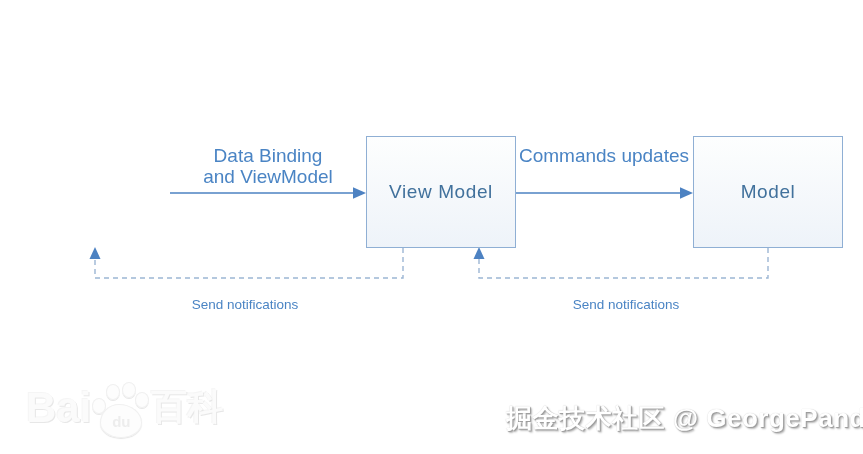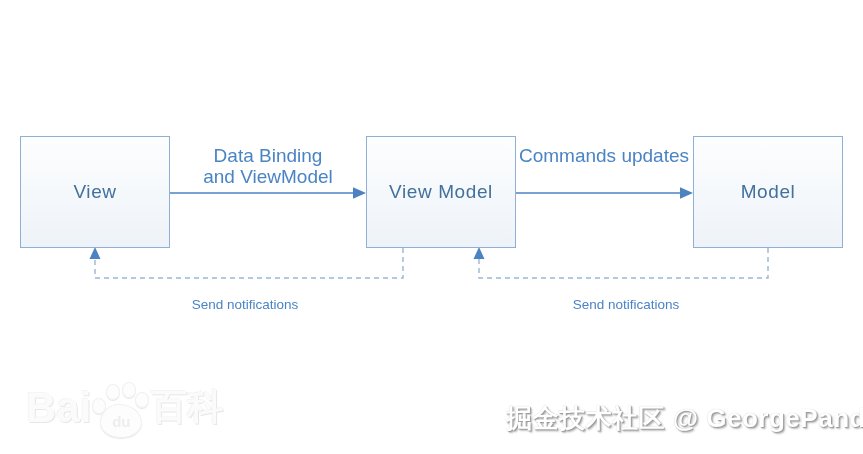--- a/index.html
+++ b/index.html
@@ -154,23 +154,20 @@
     <path class="flow-line" d="M516,193 H680"></path>
     <polygon class="arrow-head" points="693,193 680,187.2 680,198.8"></polygon>
 
     <path class="dash-line" d="M403,248 V278 H95 V259"></path>
     <polygon class="arrow-head" points="95,247 89.5,259 100.5,259"></polygon>
 
     <path class="dash-line" d="M768,248 V278 H479 V259"></path>
     <polygon class="arrow-head" points="479,247 473.5,259 484.5,259"></polygon>
   </svg>
 
-  <div class="node-box" style="left:20px">
-    <span class="node-title">View</span>
-  </div>
   <div class="node-box" style="left:366px">
     <span class="node-title">View Model</span>
   </div>
   <div class="node-box" style="left:693px">
     <span class="node-title">Model</span>
   </div>
 
   <div class="flow-label" style="left:172px; width:192px">
     <div>Data Binding</div>
     <div>and ViewModel</div>

